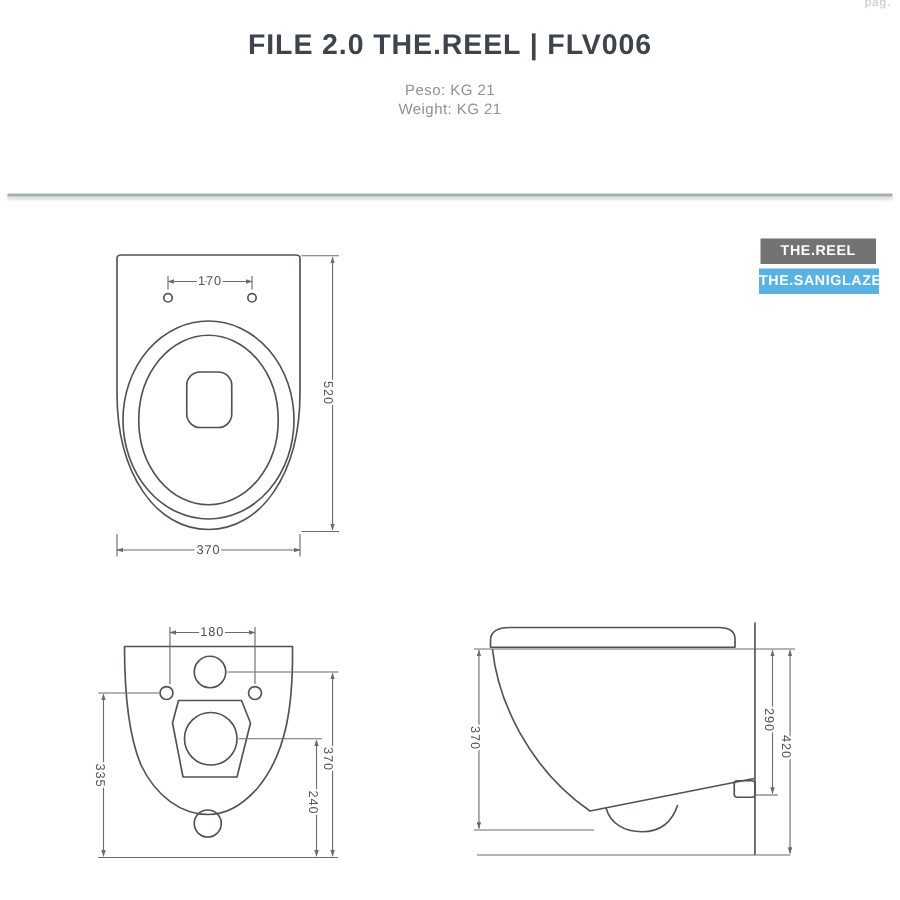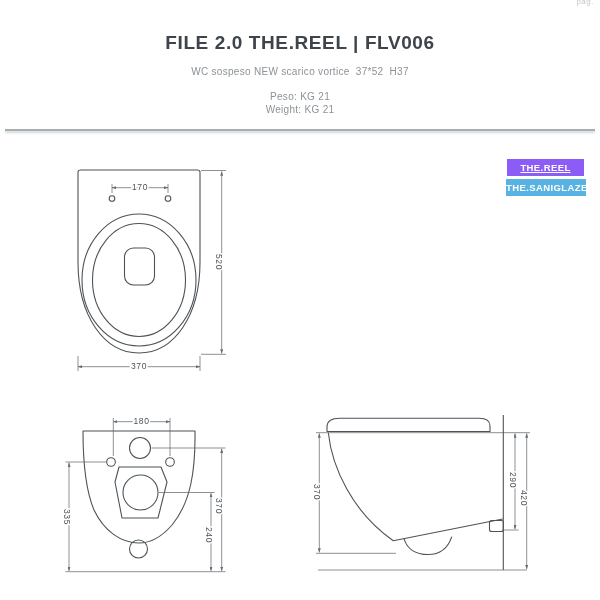--- a/index.html
+++ b/index.html
@@ -7,21 +7,21 @@
     width:600px;height:600px;position:relative;overflow:hidden;
     background:#ffffff;
     font-family:"Liberation Sans", sans-serif;
     -webkit-font-smoothing:antialiased;
   }
   .page{position:absolute;inset:0;background:#ffffff;}
   .corner-note{
     position:absolute;top:-3px;right:6px;
     font-size:8px;color:#c3c8cb;letter-spacing:.5px;
   }
-  .header{position:absolute;top:0;left:0;width:600px;text-align:center;margin-top:12px;}
+  .header{position:absolute;top:0;left:0;width:600px;text-align:center;}
   .title{
     margin:0;padding-top:20px;
     font-size:19px;font-weight:bold;color:#3e444b;
     letter-spacing:.6px;
   }
   .subtitle{
     margin-top:11px;
     font-size:10px;line-height:13px;color:#8c9297;
     letter-spacing:.3px;white-space:pre;
   }
@@ -52,28 +52,27 @@
 </style>
 </head>
 <body>
 
 <div class="page">
 
   <div class="corner-note">pag.</div>
 
   <div class="header">
     <h1 class="title">FILE 2.0 THE.REEL | FLV006</h1>
-    <div class="subtitle">WC sospeso NEW scarico vortice  37*52  H37</div>
     <div class="weight">Peso: KG 21</div>
     <div class="weight" style="margin-top:0;">Weight: KG 21</div>
   </div>
 
   <div class="divider"></div>
 
-  <div class="badge badge-reel" style="background-color: #8b5cf6; text-decoration: underline;">THE.REEL</div>
+  <div class="badge badge-reel" style="background-color: #737373;">THE.REEL</div>
   <div class="badge badge-saniglaze" style="background-color: rgb(88, 178, 226); text-align: right;">THE.SANIGLAZE</div>
 
   <svg class="drawing-area" width="600" height="460" viewBox="0 0 600 460">
     <defs>
       <marker id="arr" viewBox="0 0 6 4" refX="5.5" refY="2" markerWidth="6" markerHeight="4" orient="auto-start-reverse">
         <path d="M0,0 L6,2 L0,4 Z" fill="#666c71"></path>
       </marker>
     </defs>
 
     <g>

